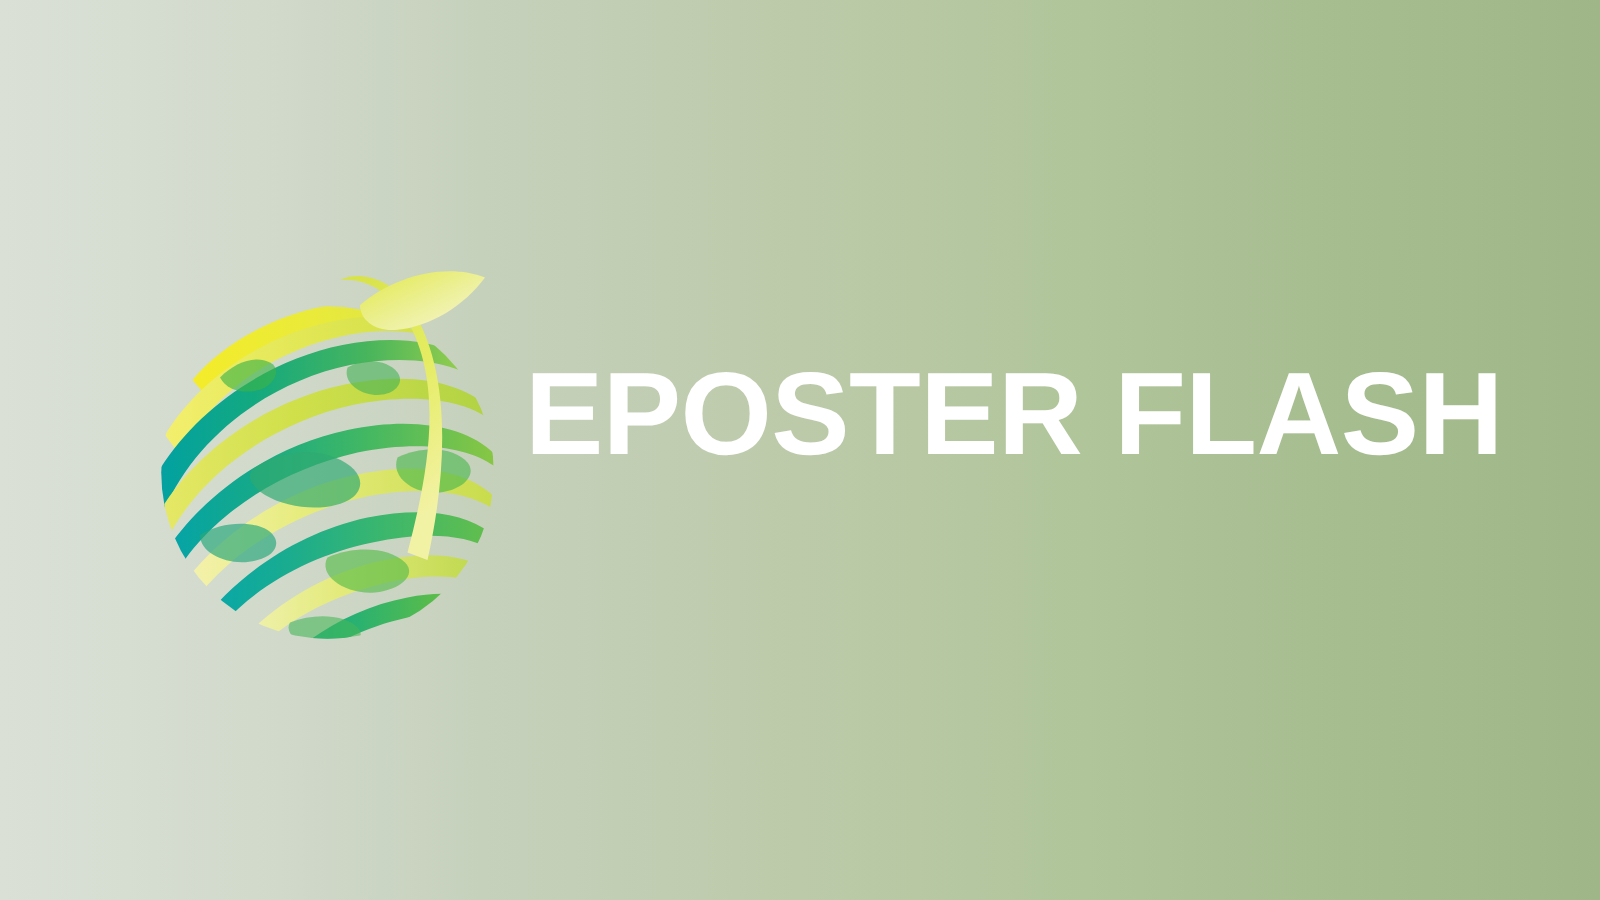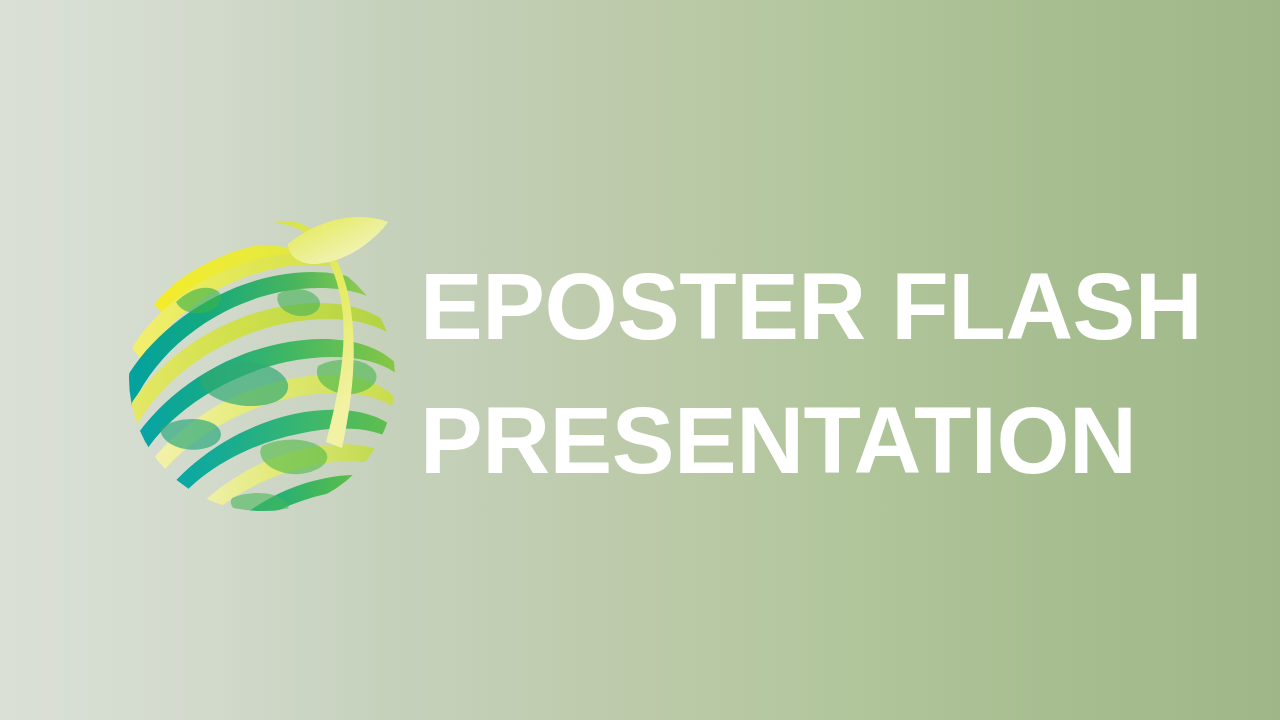--- a/index.html
+++ b/index.html
@@ -47,21 +47,21 @@
     display: block;
     width: 300px;
     height: 320px;
     overflow: visible;
   }
 
   
   .title-block {
     position: absolute;
     left: 420px;
-    top: 240px;
+    top: 264px;
     width: 800px;
   }
   .title-line {
     color: #ffffff;
     font-family: "Liberation Sans", sans-serif;
     font-weight: bold;
     font-size: 94px;
     line-height: 134px;
     letter-spacing: -0.5px;
     white-space: nowrap;
@@ -207,17 +207,16 @@
         <path fill="url(#gStem)" d="M 214,244 C 232,176 244,104 210,52 C 198,34 178,24 160,26
                  C 176,18 200,26 214,44 C 250,94 246,178 230,250 Z"></path>
 
         <path fill="url(#gLeaf)" d="M 176,46 C 204,22 246,12 276,24 C 260,46 232,64 204,66
                  C 188,67 176,58 176,46 Z"></path>
       </svg>
     </div>
 
     <div class="title-block">
       <div class="title-line">EPOSTER FLASH</div>
-      <div class="title-line">PRESENTATION</div>
     </div>
 
   </div>
 </div>
 
 </body></html>

